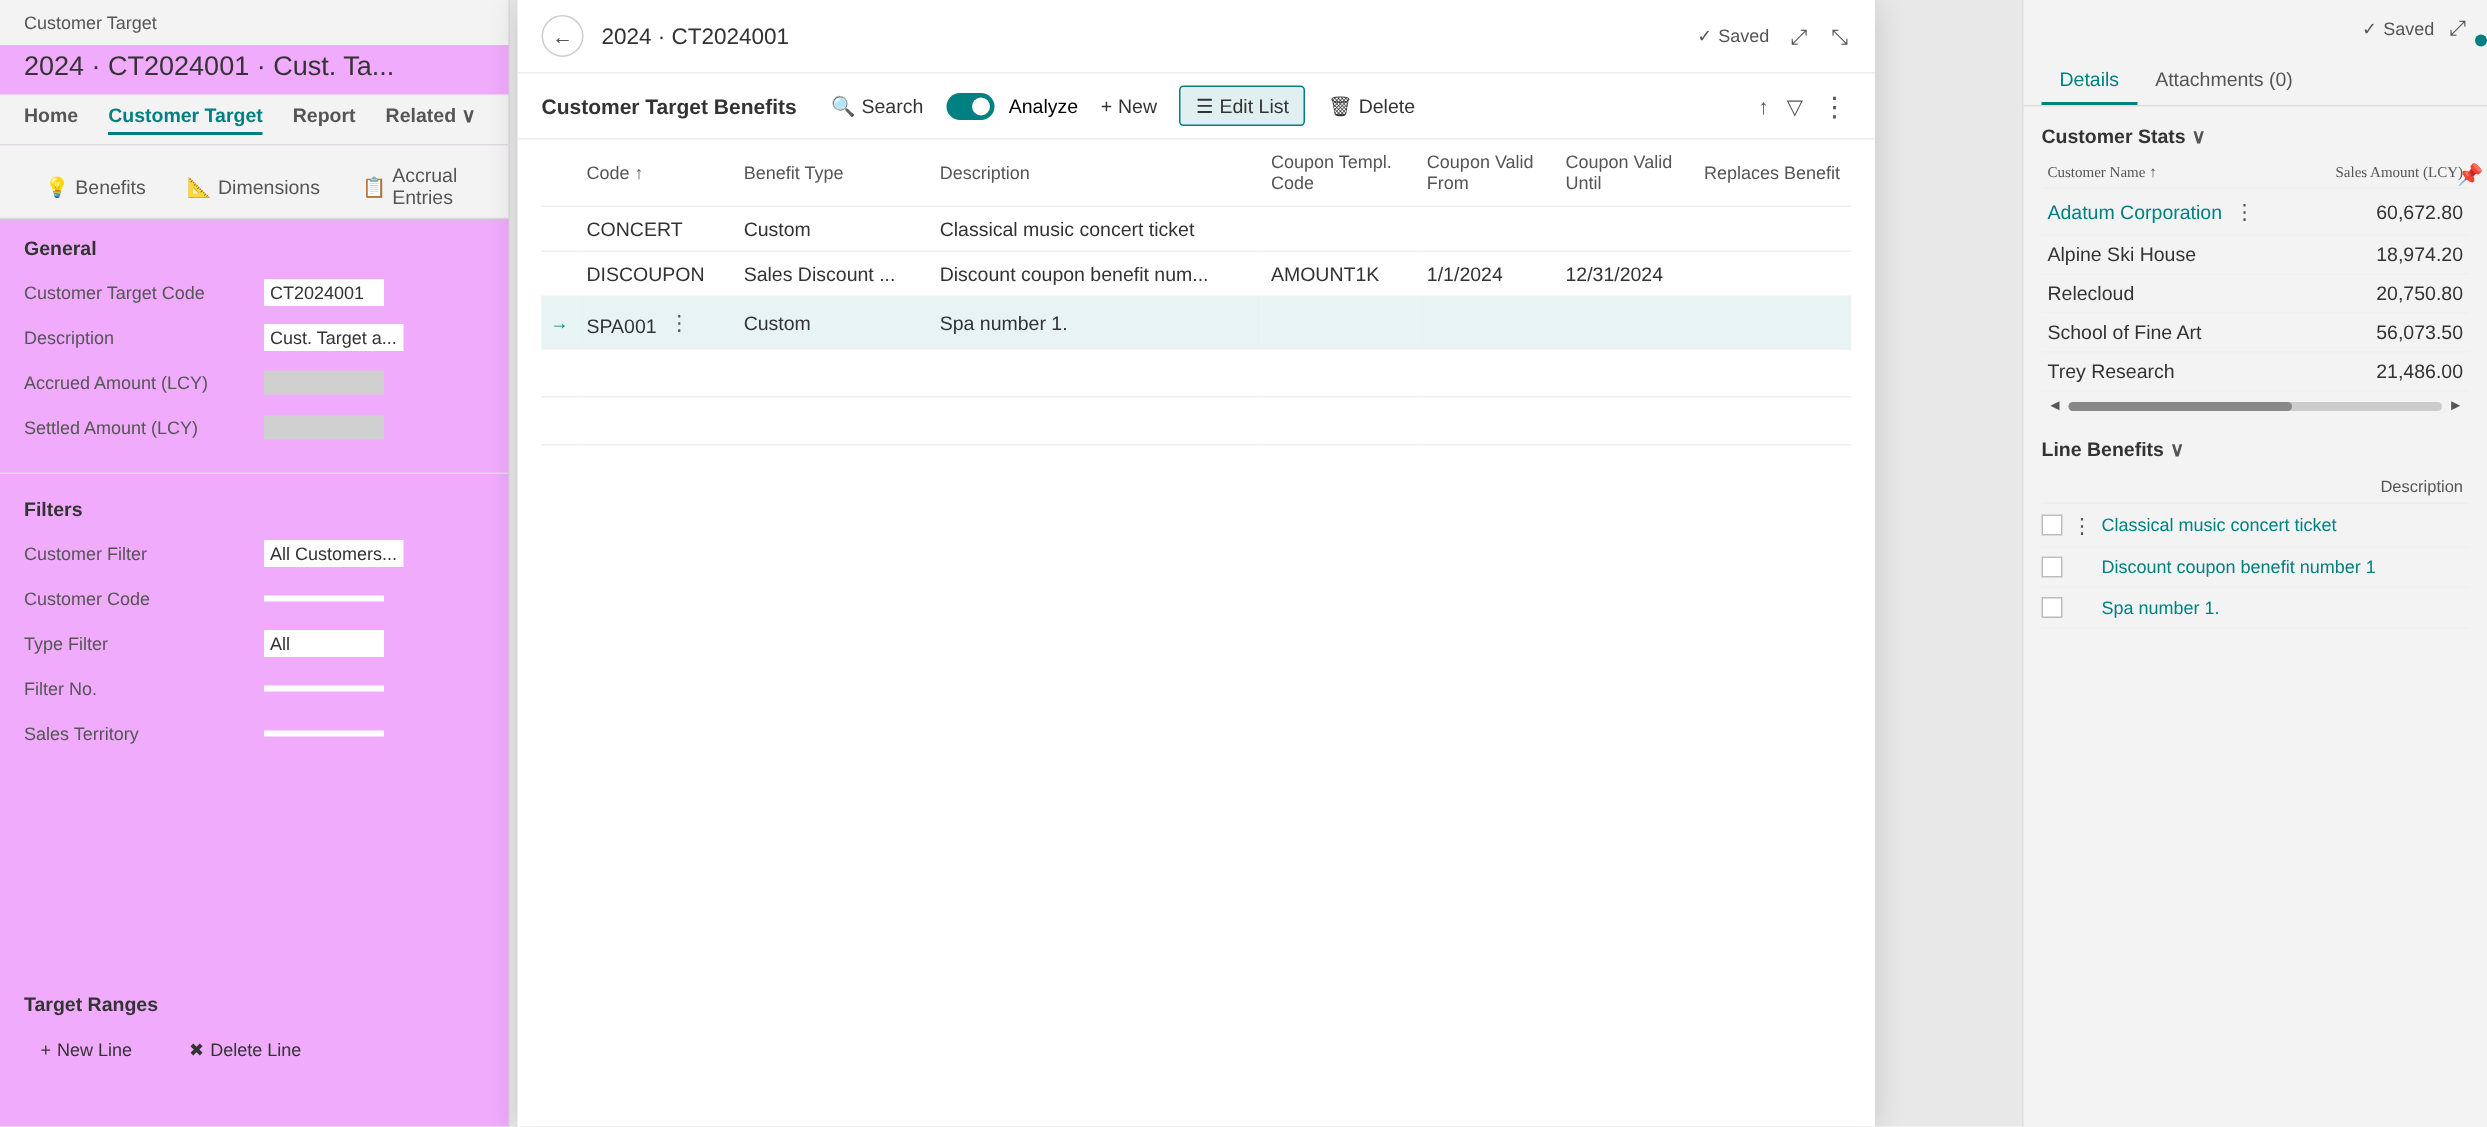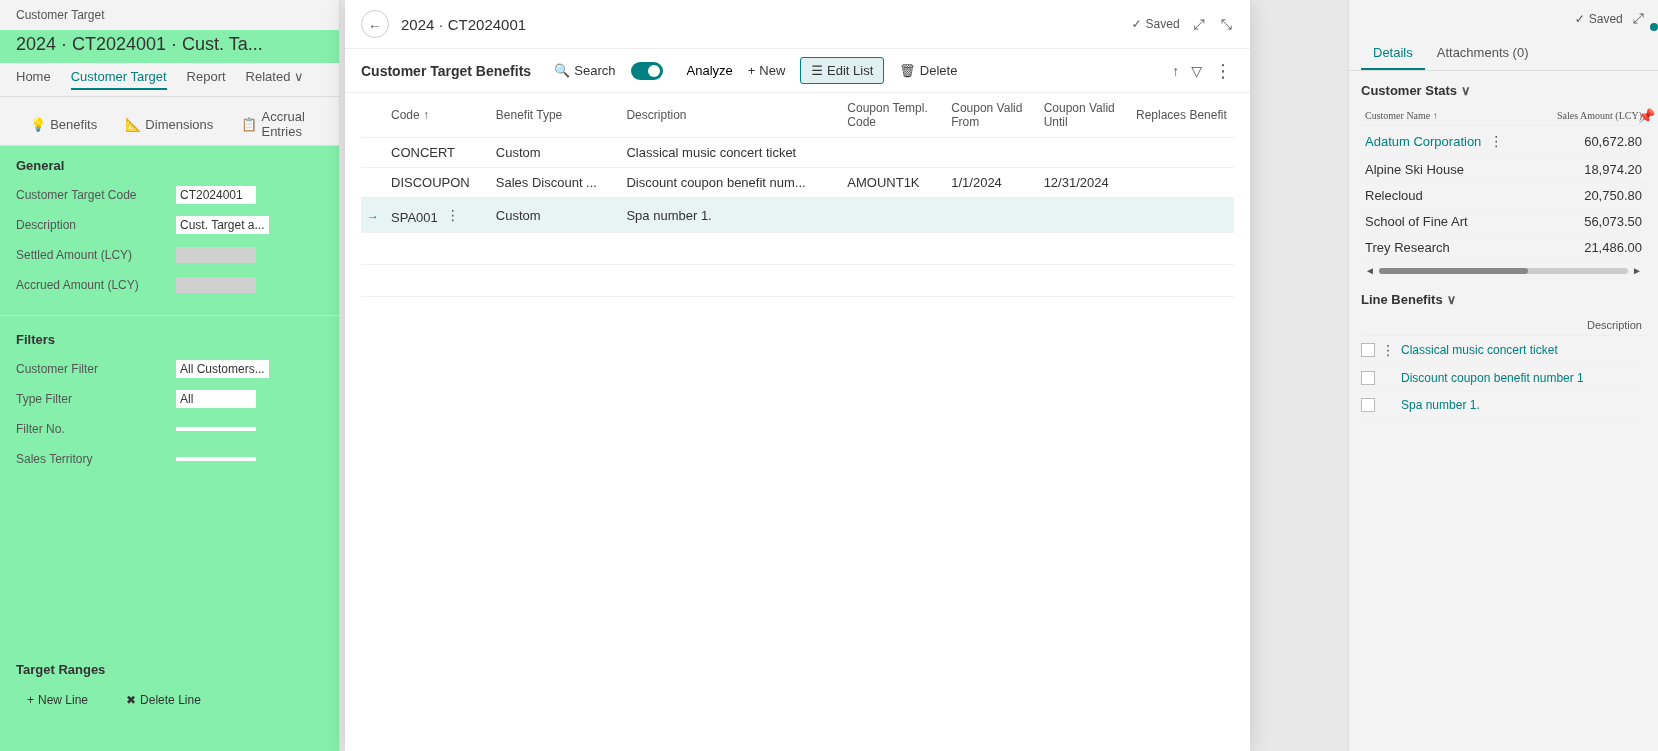--- a/index.html
+++ b/index.html
@@ -3,21 +3,21 @@
   <meta charset="utf-8">
   <style>
     * { box-sizing: border-box; margin: 0; padding: 0; }
     body { font-family: 'Segoe UI', Arial, sans-serif; font-size: 13px; background: #e8e8e8; overflow: hidden; }
 
     
     .left-panel {
       position: absolute;
       top: 0; left: 0;
       width: 340px; height: 751px;
-      background: #86efac;
+      background: #f0abfc;
       border-right: 1px solid #ddd;
     }
 
     .left-panel-header {
       padding: 8px 16px;
       font-size: 12px;
       color: #555;
       background: #f3f3f3;
     }
 
@@ -38,20 +38,21 @@
       border-bottom: 1px solid #ddd;
       background: #f3f3f3;
     }
 
     .left-nav a {
       color: #555;
       text-decoration: none;
       font-size: 13px;
       padding-bottom: 4px;
       cursor: pointer;
+      font-weight: bold;
     }
 
     .left-nav a.active {
       color: #008080;
       border-bottom: 2px solid #008080;
     }
 
     .left-tab-bar {
       display: flex;
       gap: 0;
@@ -495,36 +496,40 @@
     <div class="section-title">General</div>
     <div class="field-row">
       <span class="field-label">Customer Target Code</span>
       <span class="field-value">CT2024001</span>
     </div>
     <div class="field-row">
       <span class="field-label">Description</span>
       <span class="field-value">Cust. Target a...</span>
     </div>
     <div class="field-row">
+      <span class="field-label">Accrued Amount (LCY)</span>
+      <span class="field-value gray-bar"></span>
+    </div>
+    <div class="field-row">
       <span class="field-label">Settled Amount (LCY)</span>
       <span class="field-value gray-bar"></span>
     </div>
-    <div class="field-row">
-      <span class="field-label">Accrued Amount (LCY)</span>
-      <span class="field-value gray-bar"></span>
-    </div>
   </div>
 
   <hr class="divider">
 
   <div class="left-section">
     <div class="section-title">Filters</div>
     <div class="field-row">
       <span class="field-label">Customer Filter</span>
       <span class="field-value">All Customers...</span>
+    </div>
+    <div class="field-row">
+      <span class="field-label">Customer Code</span>
+      <span class="field-value"></span>
     </div>
     <div class="field-row">
       <span class="field-label">Type Filter</span>
       <span class="field-value">All</span>
     </div>
     <div class="field-row">
       <span class="field-label">Filter No.</span>
       <span class="field-value"></span>
     </div>
     <div class="field-row">
@@ -563,21 +568,21 @@
       <span class="icon-btn">⤡</span>
     </div>
   </div>
 
   <div class="toolbar">
     <span class="toolbar-title">Customer Target Benefits</span>
     <button class="toolbar-btn">
       <span>🔍</span>
       <span>Search</span>
     </button>
-    <div style="display:flex; align-items:center; gap:24px;">
+    <div style="display:flex; align-items:center; gap:10px;">
       <div class="toggle-switch"></div>
       <span>Analyze</span>
     </div>
     <button class="toolbar-btn">
       <span>+</span>
       <span>New</span>
     </button>
     <button class="toolbar-btn active">
       <span>☰</span>
       <span>Edit List</span>

